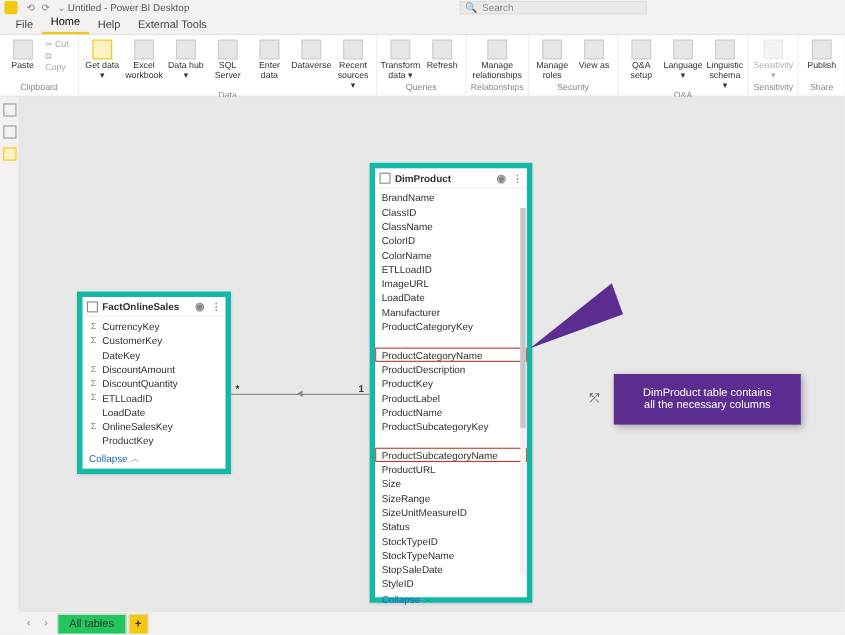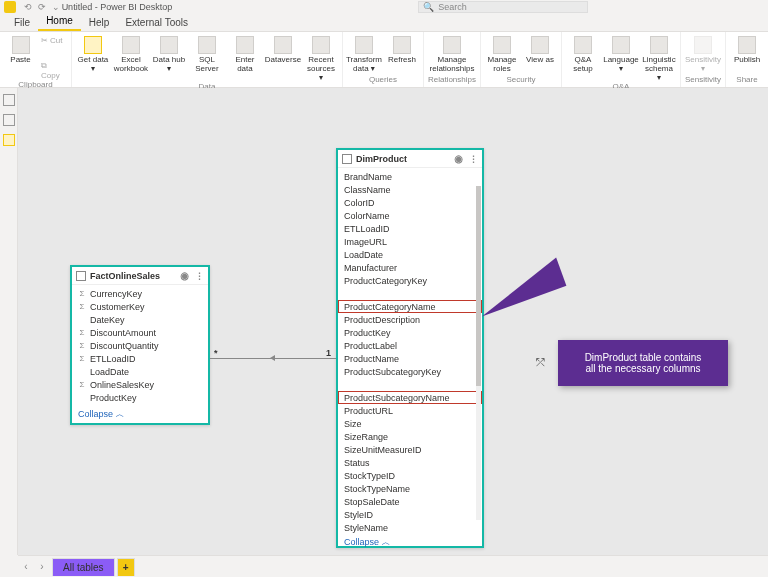--- a/index.html
+++ b/index.html
@@ -44,36 +44,36 @@
   .ribbon {
     height:56px; background:#fff; display:flex; border-bottom:1px solid #e1dfdd;
   }
   .group { display:flex; flex-direction:column; align-items:center; border-right:1px solid #eee; padding:2px 4px; }
   .group .items { display:flex; gap:4px; flex:1; align-items:flex-start; }
   .group .label { font-size:8px; color:#888; margin-top:auto; padding-bottom:1px; }
   .rbtn { display:flex; flex-direction:column; align-items:center; width:34px; cursor:pointer; }
   .rbtn .icn { width:18px; height:18px; background:#e8e6e3; border:1px solid #d0cecb; margin-top:2px; }
   .rbtn .icn.y { background:#fff3c4; border-color:#f2c811; }
   .rbtn .txt { font-size:8px; text-align:center; line-height:1.1; margin-top:2px; color:#333; }
-  .clip-col { display:flex; flex-direction:column; font-size:8px; gap:16px; padding-top:2px; color:#aaa; }
+  .clip-col { display:flex; flex-direction:column; font-size:8px; gap:2px; padding-top:2px; color:#aaa; }
   
   .leftrail {
     position:absolute; top:88px; left:0; width:18px; bottom:22px;
     background:#f3f2f1; border-right:1px solid #e1dfdd;
     display:flex; flex-direction:column; align-items:center; gap:8px; padding-top:6px;
   }
   .leftrail .vicn { width:12px; height:12px; border:1px solid #999; }
   
   .canvas {
     position:absolute; top:88px; left:18px; right:0; bottom:22px;
     background:#e8e8e8;
   }
   
   .card {
-    position:absolute; background:#fff; border:2px solid #14b8a6;
+    position:absolute; background:#fff; border:5px solid #14b8a6;
     box-shadow:0 1px 3px rgba(0,0,0,.15); font-size:9px;
   }
   .card .hdr {
     display:flex; align-items:center; height:18px; padding:0 4px;
     border-bottom:1px solid #eee; font-weight:600;
   }
   .card .hdr .ticn { width:10px; height:10px; border:1px solid #888; margin-right:4px; }
   .card .hdr .sp { margin-left:auto; color:#888; font-size:10px; }
   .card .hdr .more { margin-left:6px; color:#888; cursor:pointer; }
   .card .body { overflow:hidden; position:relative; }
@@ -102,21 +102,21 @@
     transform:rotate(-20deg);
   }
   .cursor { position:absolute; font-size:11px; color:#333; }
   
   .btabs {
     position:absolute; left:18px; right:0; bottom:0; height:22px;
     background:#f3f2f1; border-top:1px solid #e1dfdd;
     display:flex; align-items:center;
   }
   .btabs .arrow { width:16px; text-align:center; color:#888; cursor:pointer; }
-  .btab { height:18px; padding:0 10px; background:#8b5cf6; border:1px solid #ddd; border-bottom:none;
+  .btab { height:18px; padding:0 10px; background:#22c55e; border:1px solid #ddd; border-bottom:none;
           display:flex; align-items:center; font-size:10px; margin-left:2px; }
   .btab.add { width:18px; padding:0; justify-content:center; background:#f2c811; color:#333; font-weight:bold; cursor:pointer; }
 </style>
 </head>
 <body>
 
 <div class="titlebar">
   <div class="app-icon"></div>
   <div class="qat">⟲ ⟳ ⌄</div>
   <div class="title">Untitled - Power BI Desktop</div>
@@ -316,20 +316,23 @@
       <span>DimProduct</span>
       <span class="sp">◉</span>
       <span class="more">⋮</span>
     </div>
     <div class="body" style="height:366px;">
       <div class="rows" id="dim-rows">
           <div class="row">
             <span>BrandName</span>
           </div>
           <div class="row">
+            <span>ClassID</span>
+          </div>
+          <div class="row">
             <span>ClassName</span>
           </div>
           <div class="row">
             <span>ColorID</span>
           </div>
           <div class="row">
             <span>ColorName</span>
           </div>
           <div class="row">
             <span>ETLLoadID</span>

